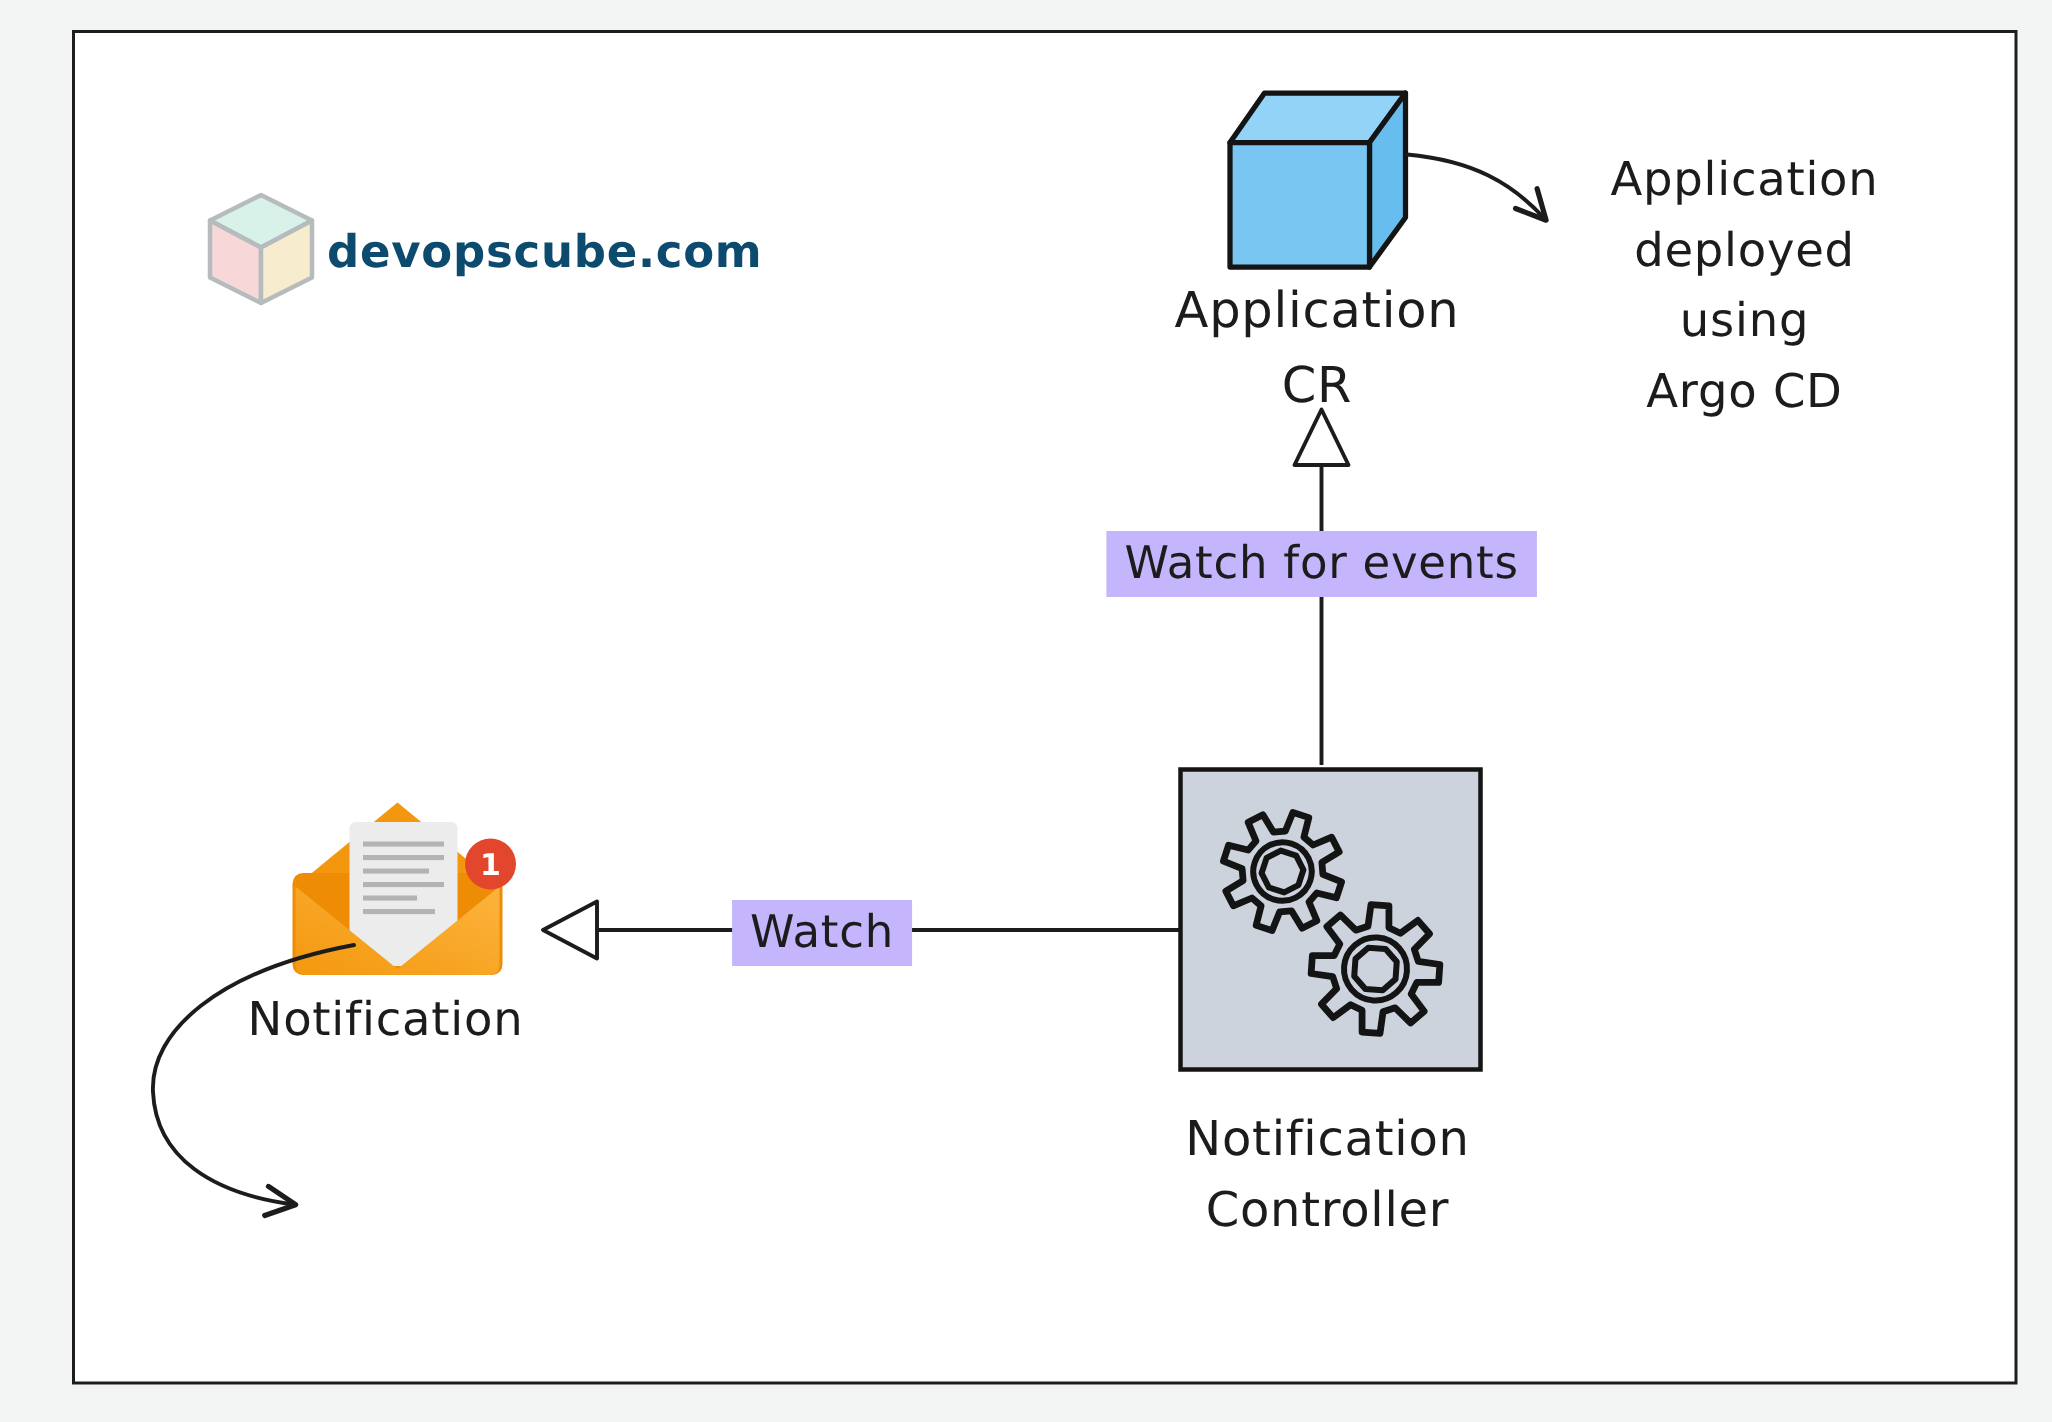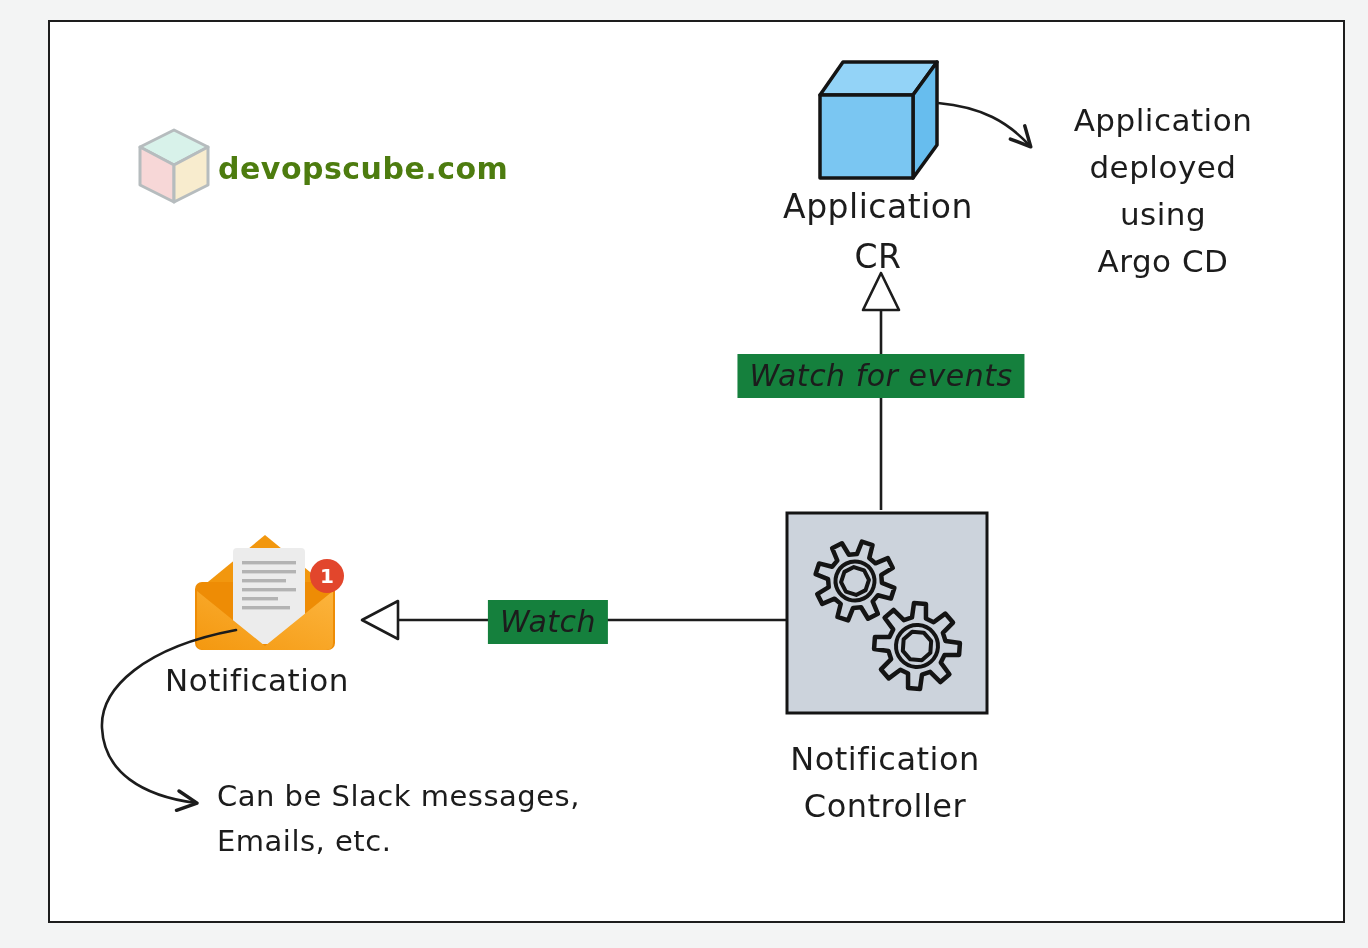--- a/index.html
+++ b/index.html
@@ -14,32 +14,32 @@
     background:#ffffff; border:2px solid #1d1d1d;
     box-sizing:border-box;
   }
   .art { position:absolute; left:0; top:0; width:1368px; height:948px; }
   .lbl {
     position:absolute; color:#1c1c1c;
     white-space:pre-line; text-align:center;
     transform:translateX(-50%);
     line-height:1.45; letter-spacing:0.5px;
   }
-  .lbl.mask { background:#15803d; padding:0 12px;font-style:italic; }
+  .lbl.mask { background:#c4b5fd; padding:0 12px; }
   .lbl.left-align { transform:none; text-align:left; }
   #lbl-app        { left:878px;  top:182px; font-size:33px; line-height:50px; }
   #lbl-argo       { left:1163px; top:97px;  font-size:31px; line-height:47px; }
   #lbl-watch      { left:881px;  top:354px; font-size:30px; }
   #lbl-sends      { left:548px;  top:600px; font-size:30px; }
   #lbl-notif      { left:257px;  top:658px; font-size:31px; }
   #lbl-controller { left:885px;  top:736px; font-size:32px; line-height:47px; }
   #lbl-slack      { left:217px;  top:774px; font-size:29px; line-height:45px; }
   #lbl-brand {
     left:218px; top:147px; transform:none;
-    font-size:30px; font-weight:bold; color:#4d7c0f;
+    font-size:30px; font-weight:bold; color:#0c4a6e;
     letter-spacing:0.5px;
   }
 </style>
 </head>
 <body>
 
 <div class="stage">
 
   <div class="canvas"></div>
 
@@ -128,15 +128,13 @@
 
   <div class="lbl mask" id="lbl-watch">Watch for events</div>
 
   <div class="lbl mask" id="lbl-sends">Watch</div>
 
   <div class="lbl" id="lbl-notif">Notification</div>
 
   <div class="lbl" id="lbl-controller">Notification
 Controller</div>
 
-  <div class="lbl left-align" id="lbl-slack">Can be Slack messages,
-Emails, etc.</div>
 </div>
 
 </body></html>

